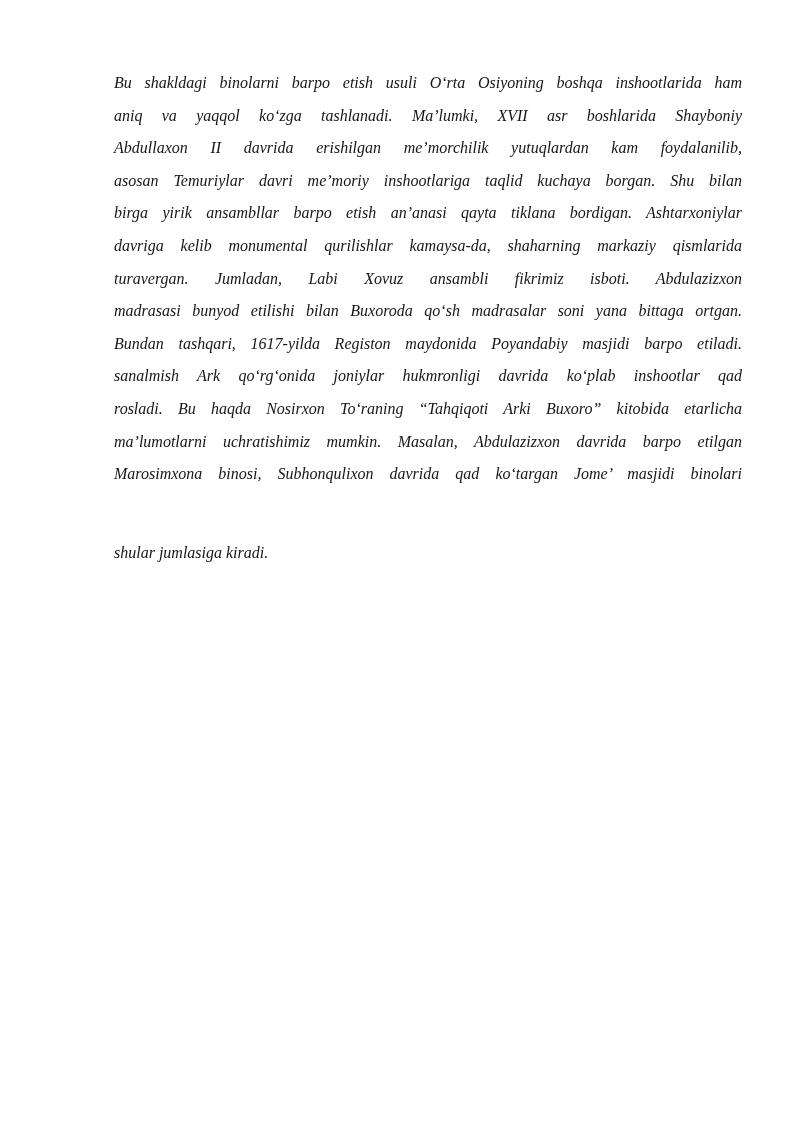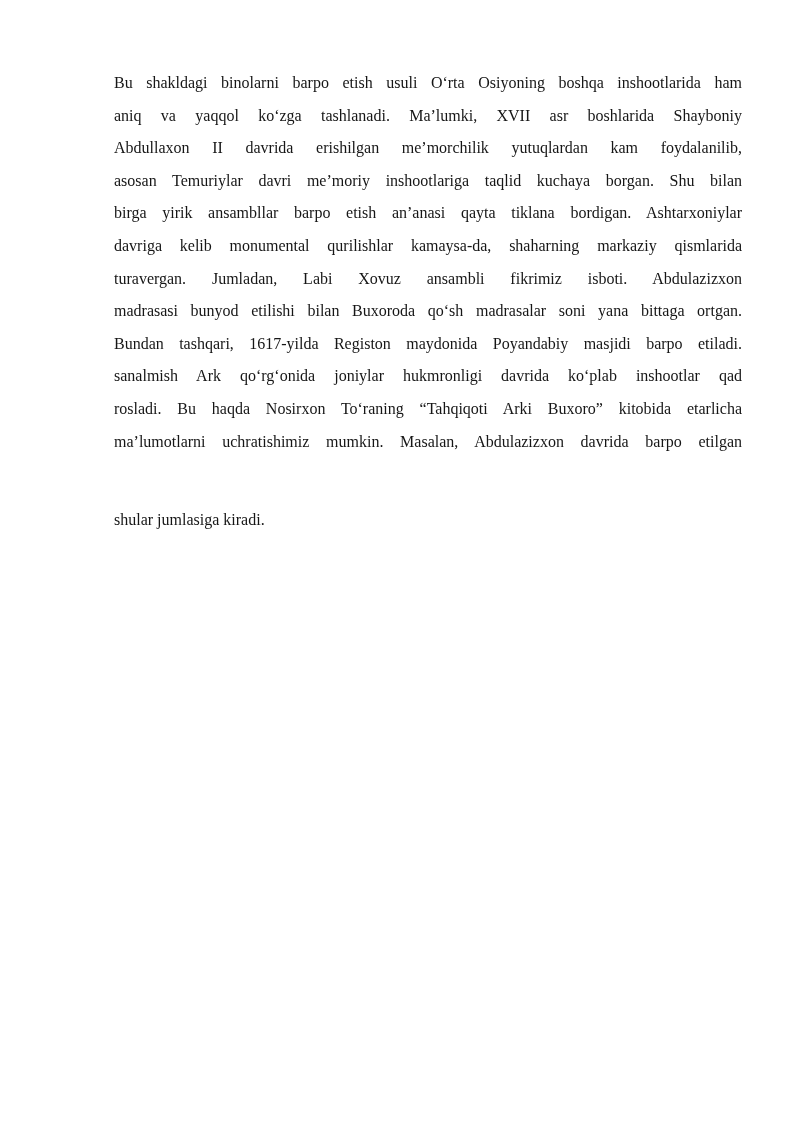--- a/index.html
+++ b/index.html
@@ -30,20 +30,21 @@
     font-size: 16px;
     line-height: 32.6px;
     color: #161616;
   }
   .line {
     text-align: justify;
     text-align-last: justify;
     text-justify: inter-word;
     height: 32.6px;
     overflow: visible;
+    font-style: italic;
   }
   .line.last {
     text-align-last: left;
     margin-top: 46px;
   }
 </style>
 </head>
 <body>
 
 <div class="page">
@@ -53,15 +54,16 @@
       <div class="line">Abdullaxon II davrida erishilgan me’morchilik yutuqlardan kam foydalanilib,</div>
       <div class="line">asosan Temuriylar davri me’moriy inshootlariga taqlid kuchaya borgan. Shu bilan</div>
       <div class="line">birga yirik ansambllar barpo etish an’anasi qayta tiklana bordigan. Ashtarxoniylar</div>
       <div class="line">davriga kelib monumental qurilishlar kamaysa-da, shaharning markaziy qismlarida</div>
       <div class="line">turavergan. Jumladan, Labi Xovuz ansambli fikrimiz isboti. Abdulazizxon</div>
       <div class="line">madrasasi bunyod etilishi bilan Buxoroda qoʻsh madrasalar soni yana bittaga ortgan.</div>
       <div class="line">Bundan tashqari, 1617-yilda Registon maydonida Poyandabiy masjidi barpo etiladi.</div>
       <div class="line">sanalmish Ark qoʻrgʻonida joniylar hukmronligi davrida koʻplab inshootlar qad</div>
       <div class="line">rosladi. Bu haqda Nosirxon Toʻraning “Tahqiqoti Arki Buxoro” kitobida etarlicha</div>
       <div class="line">ma’lumotlarni uchratishimiz mumkin. Masalan, Abdulazizxon davrida barpo etilgan</div>
+      <div class="line">Marosimxona binosi, Subhonqulixon davrida qad koʻtargan Jome’ masjidi binolari</div>
       <div class="line last">shular jumlasiga kiradi.</div>
     </div>
 </div>
 
 </body></html>

